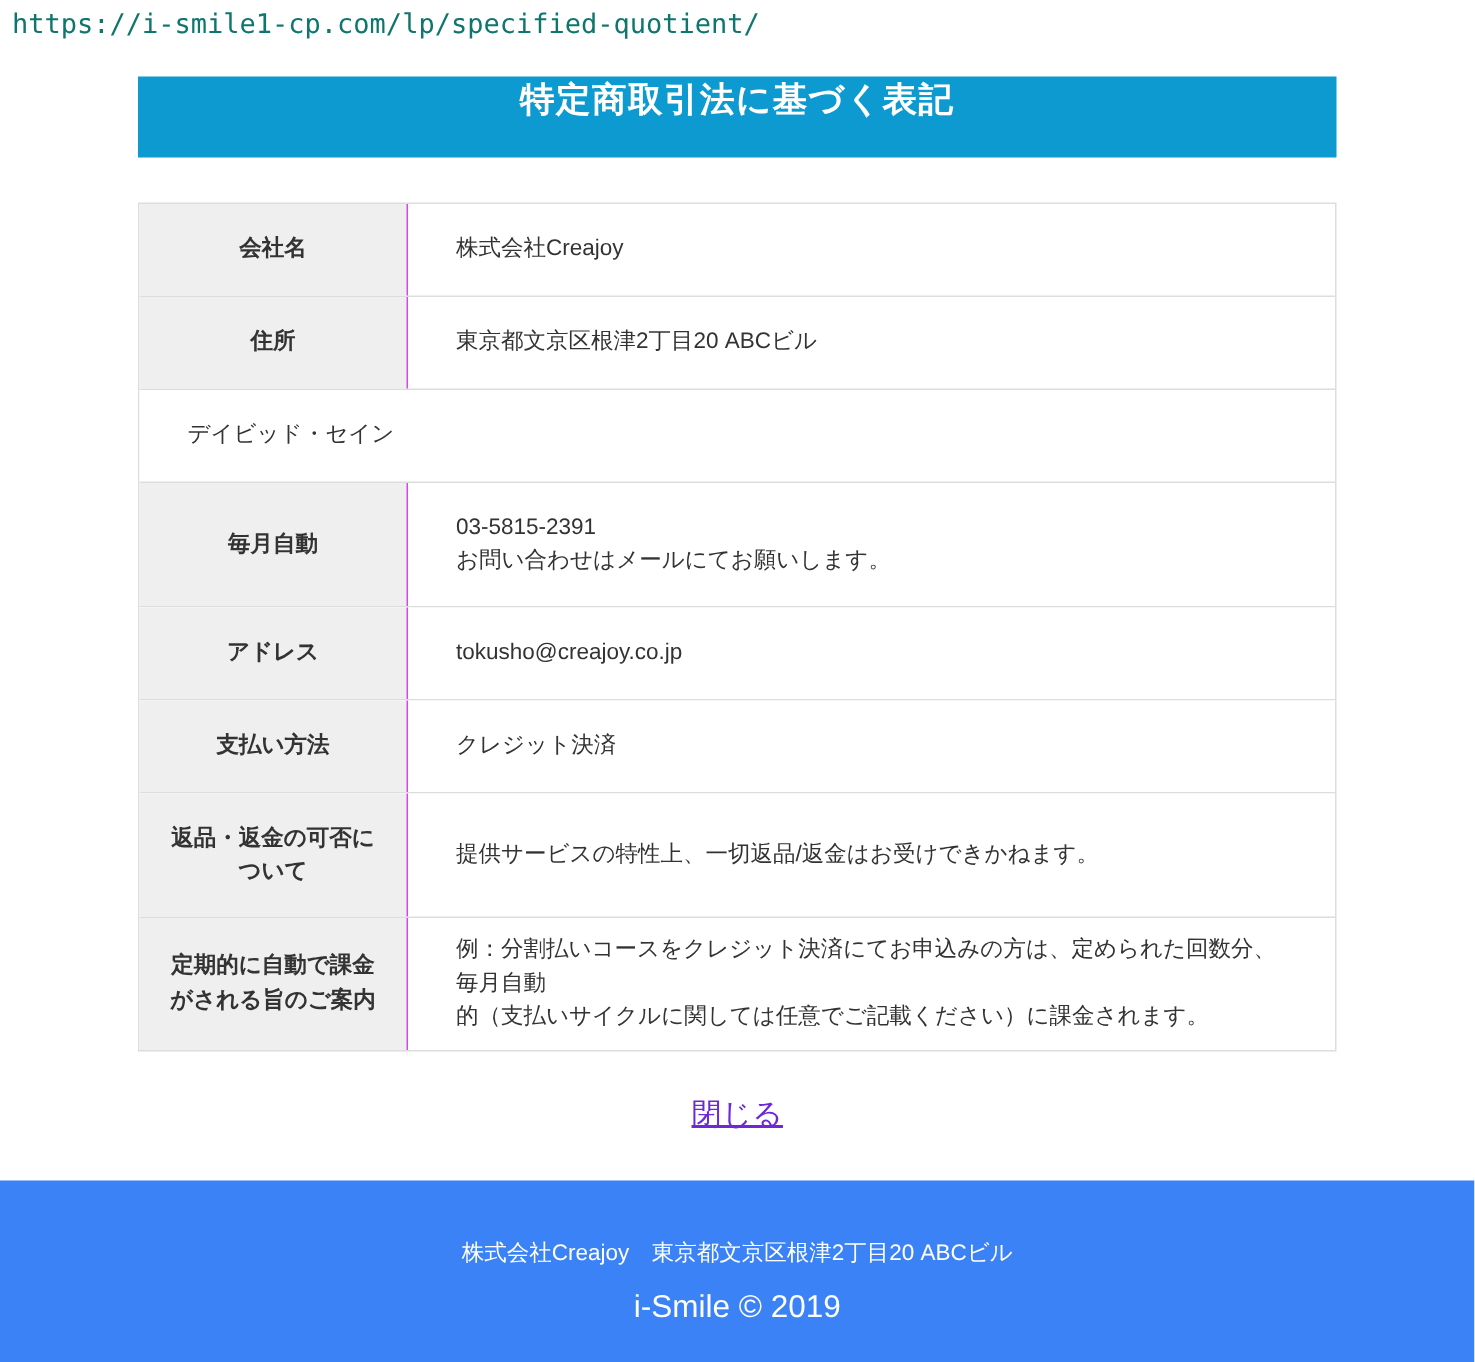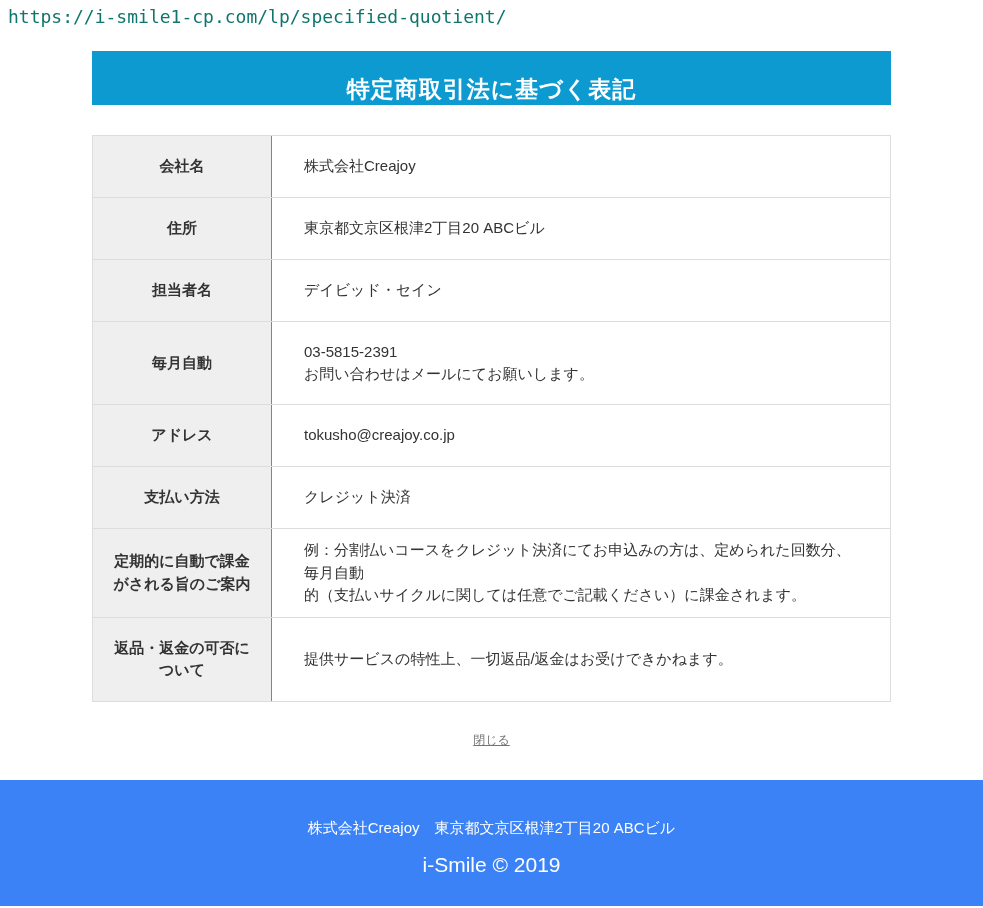--- a/index.html
+++ b/index.html
@@ -34,21 +34,21 @@
   
   .banner {
     margin-top: 27px;
     height: 54px;
     background: #0d9ad0;
     color: #ffffff;
     font-size: 23px;
     font-weight: bold;
     letter-spacing: 1px;
     display: flex;
-    align-items: flex-end;
+    align-items: flex-start;
     justify-content: center;
     font-family: Liberation Serif, serif;
   }
 
   
   .info-table {
     margin-top: 30px;
     border: 1px solid #dddddd;
     width: 100%;
   }
@@ -84,22 +84,22 @@
     white-space: pre-line;
     padding: 10px 32px;
   }
 
   
   .close-wrap {
     margin-top: 28px;
     text-align: center;
   }
   .close-link {
-    font-size: 12px;
-    color: #737373;
+    font-size: 20px;
+    color: #6d28d9;
     text-decoration: underline;
     cursor: pointer;
   }
 
   
   .footer {
     margin-top: 31px;
     margin-bottom: 7px;
     background: #3b82f6;
     color: #ffffff;
@@ -131,51 +131,50 @@
       <div class="cell-label">会社名</div>
       <div class="cell-value">株式会社Creajoy</div>
     </div>
 
     <div class="info-row">
       <div class="cell-label">住所</div>
       <div class="cell-value">東京都文京区根津2丁目20 ABCビル</div>
     </div>
 
     <div class="info-row">
-      <div class="cell-label">担当者名</div>
       <div class="cell-value">デイビッド・セイン</div>
     </div>
 
     <div class="info-row tall">
       <div class="cell-label">毎月自動</div>
       <div class="cell-value">03-5815-2391
 お問い合わせはメールにてお願いします。</div>
     </div>
 
     <div class="info-row">
       <div class="cell-label">アドレス</div>
       <div class="cell-value">tokusho@creajoy.co.jp</div>
     </div>
 
     <div class="info-row">
       <div class="cell-label">支払い方法</div>
       <div class="cell-value">クレジット決済</div>
     </div>
 
     <div class="info-row tall">
+      <div class="cell-label">返品・返金の可否に
+ついて</div>
+      <div class="cell-value">提供サービスの特性上、一切返品/返金はお受けできかねます。</div>
+    </div>
+
+    <div class="info-row tall">
       <div class="cell-label">定期的に自動で課金
 がされる旨のご案内</div>
       <div class="cell-value">例：分割払いコースをクレジット決済にてお申込みの方は、定められた回数分、毎月自動
 的（支払いサイクルに関しては任意でご記載ください）に課金されます。</div>
-    </div>
-
-    <div class="info-row tall">
-      <div class="cell-label">返品・返金の可否に
-ついて</div>
-      <div class="cell-value">提供サービスの特性上、一切返品/返金はお受けできかねます。</div>
     </div>
 
   </div>
 
   <div class="close-wrap">
     <a href="#" class="close-link">閉じる</a>
   </div>
 
 </div>
 

